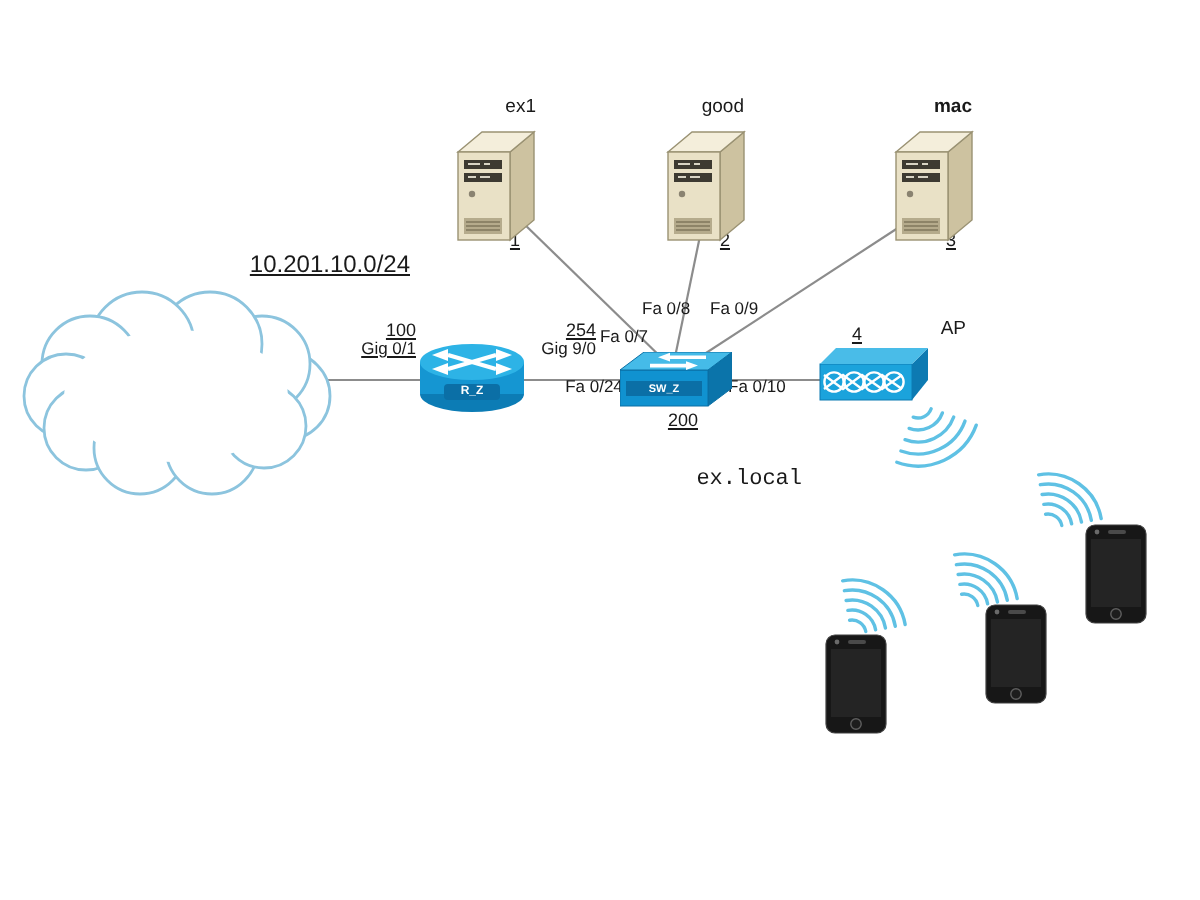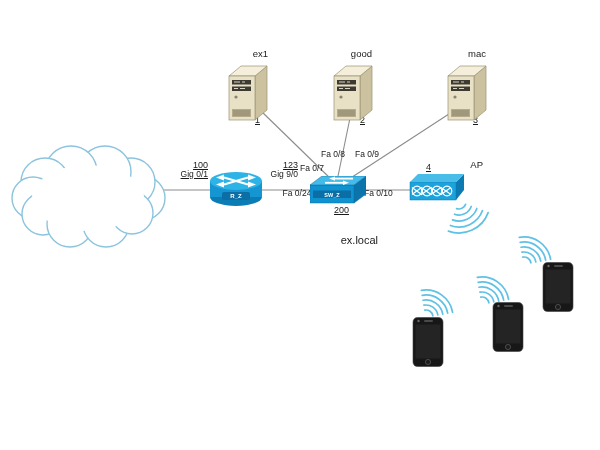--- a/index.html
+++ b/index.html
@@ -70,38 +70,39 @@
       <g transform="translate(521,231) rotate(-10 3 33)">
         <path d="M3,26 A7,7 0 0 1 10,33"></path>
           <path d="M3,21 A12,12 0 0 1 15,33"></path>
         <path d="M3,16 A17,17 0 0 1 20,33"></path>
           <path d="M3,11 A22,22 0 0 1 25,33"></path>
         <path d="M3,6 A27,27 0 0 1 30,33"></path>
       </g>
     </g>
   </svg>
 
+  <div class="lbl f12 u" style="left:105px;top:126px;width:100px;">10.201.10.0/24</div>
 
   <div class="lbl f9 u" style="left:172px;top:160px;width:36px;">100</div>
   <div class="lbl f85" style="left:172px;top:170px;width:36px;text-decoration:underline;">Gig 0/1</div>
-  <div class="lbl f9 u" style="left:258px;top:160px;width:40px;">123</div>
+  <div class="lbl f9 u" style="left:258px;top:160px;width:40px;">254</div>
   <div class="lbl f85" style="left:258px;top:170px;width:40px;">Gig 9/0</div>
 
   <div class="lbl f85 right" style="left:281px;top:189px;width:32px;">Fa 0/24</div>
   <div class="lbl f85 right" style="left:296px;top:164px;width:32px;">Fa 0/7</div>
   <div class="lbl f85 left" style="left:321px;top:150px;width:30px;">Fa 0/8</div>
   <div class="lbl f85 left" style="left:355px;top:150px;width:34px;">Fa 0/9</div>
   <div class="lbl f85 left" style="left:364px;top:189px;width:34px;">Fa 0/10</div>
   <div class="lbl f9 u" style="left:325px;top:205px;width:24px;">200</div>
 
-  <div class="lbl f11" style="left:278px;top:234px;width:100px;">ex.local</div>
+  <div class="lbl f11" style="left:301px;top:234px;width:100px;font-family:Liberation Mono, monospace;">ex.local</div>
 
   <div class="lbl f95" style="left:228px;top:49px;width:40px;">ex1</div>
   <div class="lbl f95" style="left:332px;top:49px;width:40px;">good</div>
-  <div class="lbl f95" style="left:446px;top:49px;width:40px;">mac</div>
+  <div class="lbl f95" style="left:446px;top:49px;width:40px;font-weight:bold;">mac</div>
   <div class="lbl f9 u" style="left:244px;top:115px;width:16px;">1</div>
   <div class="lbl f9 u" style="left:349px;top:115px;width:16px;">2</div>
   <div class="lbl f9 u" style="left:462px;top:115px;width:16px;">3</div>
 
   <div class="lbl f9 u" style="left:415px;top:162px;width:16px;">4</div>
   <div class="lbl f95" style="left:461px;top:160px;width:22px;">AP</div>
 
 
   <div class="icon" style="left:208px;top:171px;width:56px;height:36px;">
     <svg width="56" height="36" viewBox="0 0 56 36">

